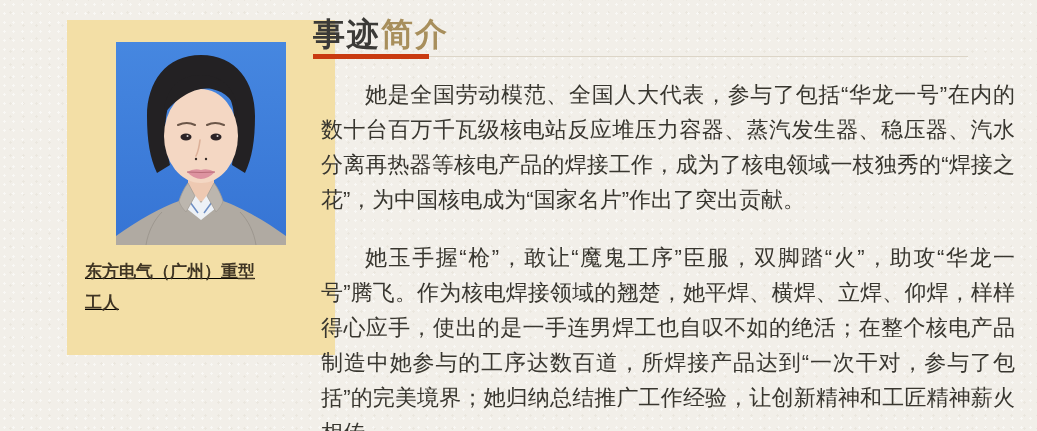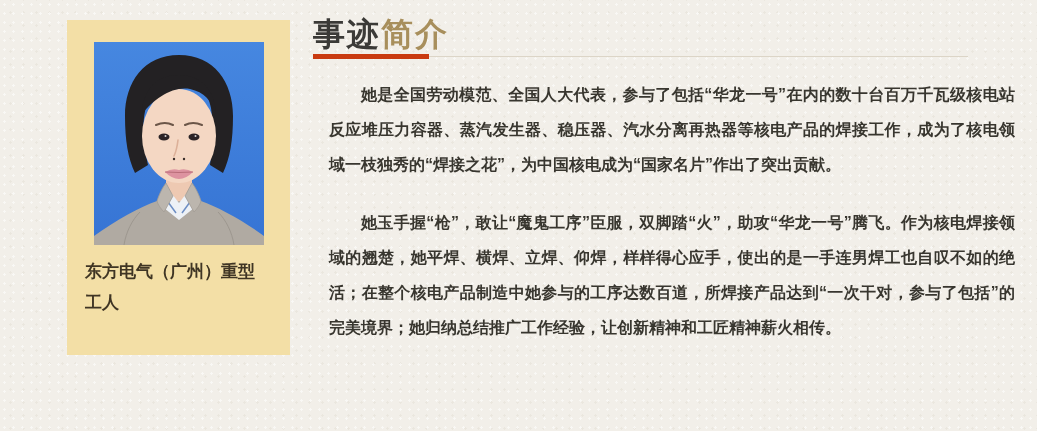--- a/index.html
+++ b/index.html
@@ -16,23 +16,24 @@
       radial-gradient(rgba(255,255,255,0.55) 1px, transparent 1.3px),
       radial-gradient(rgba(208,200,186,0.22) 1px, transparent 1.3px);
     background-size: 9px 9px, 13px 13px;
     background-position: 0 0, 4px 6px;
   }
 
   
   .profile-card {
     position: absolute;
     left: 67px; top: 20px;
-    width: 223px; height: 335px;
+    width: 268px; height: 335px;
     background: #f3dfa6;
     box-sizing: border-box;
+    text-decoration: underline;
   }
   .photo {
     width: 170px; height: 203px;
     margin: 22px auto 0;
     overflow: hidden;
   }
   .photo svg { display: block; }
   .card-info {
     margin: 11px 18px 0;
     font-size: 17px;
@@ -63,27 +64,26 @@
   .t-dark { color: #3b3a37; }
   .t-gold { color: #a88f5c; }
   .accent-bar {
     position: absolute;
     left: 0; bottom: -3px;
     width: 116px; height: 5px;
     background: #c93a10;
   }
   .paragraphs { margin-top: 20px; }
   .paragraphs p {
-    margin: 0 0 23px 16px;
-    font-size: 16px;
+    margin: 0 0 23px 8px;
+    font-size: 22px;
     line-height: 35px;
     color: #38362f;
     text-indent: 2em;
     text-align: justify;
-    font-weight: bold;
   }
 </style>
 </head>
 <body>
 
 <div class="page">
 
   <aside class="profile-card">
     <div class="photo">
       <svg viewBox="0 0 170 203" width="170" height="203" preserveAspectRatio="none" xmlns="http://www.w3.org/2000/svg" role="img">

